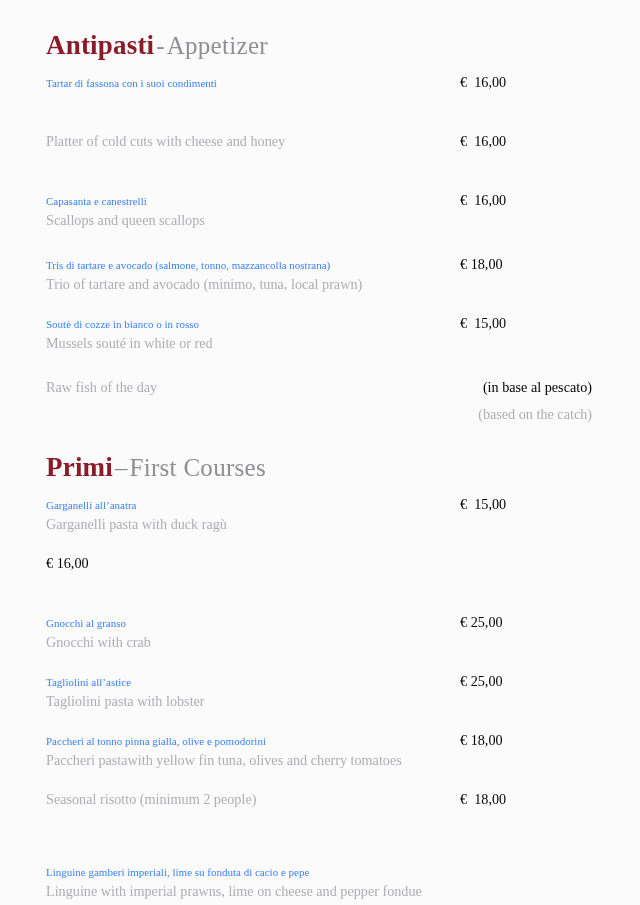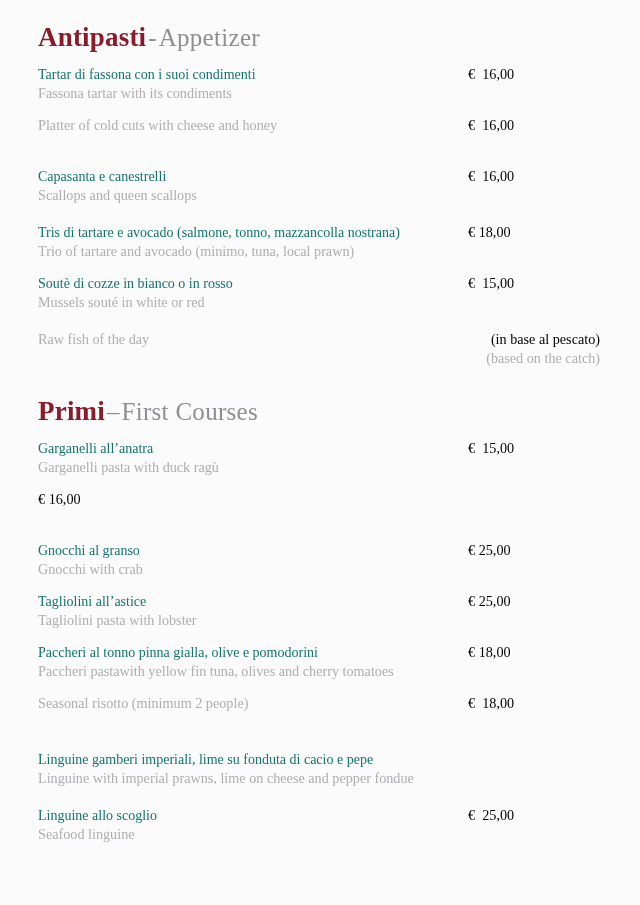--- a/index.html
+++ b/index.html
@@ -12,21 +12,21 @@
     background: #fbfbfc;
     font-family: "Liberation Serif", "DejaVu Serif", serif;
     color: #1b1d26;
     overflow: hidden;
   }
 
   .menu-page {
     position: relative;
     width: 640px;
     height: 905px;
-    padding: 0;
+    padding: 8px;
     box-sizing: border-box;
   }
 
   .section {
     position: relative;
   }
 
   
   .section-heading {
     padding-left: 38px;
@@ -79,22 +79,22 @@
     flex: 0 0 auto;
     width: 132px;
     text-align: left;
   }
   .item-prices.align-right {
     text-align: right;
   }
 
   .name-native {
     display: block;
-    font-size: 14px;
-    color: #0f766e;
+    font-size: 11px;
+    color: #3b82f6;
     line-height: 19px;
     white-space: nowrap;
   }
   .name-translation {
     display: block;
     font-size: 14.2px;
     color: #aeaeb2;
     line-height: 19px;
     white-space: nowrap;
   }
@@ -105,20 +105,21 @@
     line-height: 19px;
     white-space: pre;
   }
   .price-sub {
     display: block;
     font-size: 14.2px;
     color: #aeaeb2;
     line-height: 19px;
     white-space: pre;
     min-height: 19px;
+    margin-top: 8px;
   }
   .price-sub:empty { min-height: 19px; }
 
   
   .menu-item { margin-top: 13px; }
   .menu-item.gap-large { margin-top: 18px; }
   .items > .menu-item:first-child { margin-top: 12px; }
 
   #section-primi { margin-top: 14px; }
 </style>
@@ -129,21 +130,20 @@
 
   <div class="section" id="section-antipasti">
     <div class="section-heading">
       <span class="heading-native">Antipasti</span><span class="heading-sep">-</span><span class="heading-translation">Appetizer</span>
     </div>
     <ul class="items" id="items-antipasti">
         <li class="menu-item">
           <div class="item-row">
             <div class="item-names">
               <span class="name-native">Tartar di fassona con i suoi condimenti</span>
-              <span class="name-translation">Fassona tartar with its condiments</span>
             </div>
             <div class="item-prices">
               <span class="price-main">€  16,00</span>
               <span class="price-sub"></span>
             </div>
           </div>
         </li>
         <li class="menu-item">
           <div class="item-row">
             <div class="item-names">

